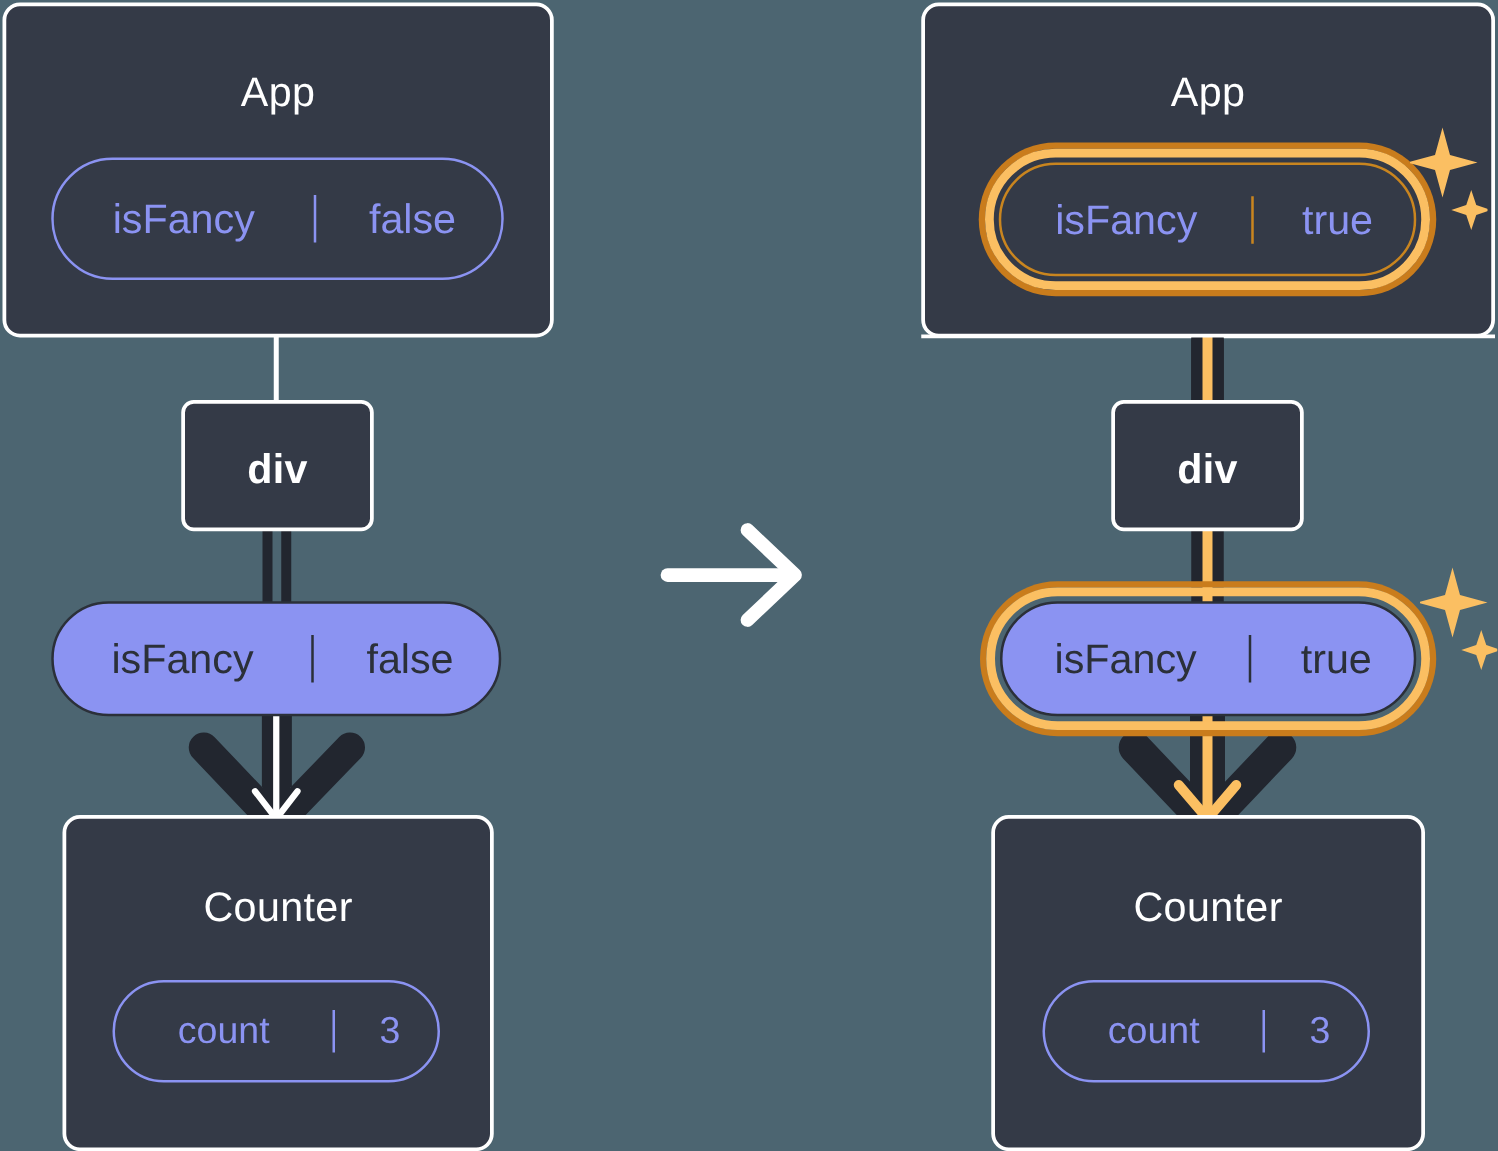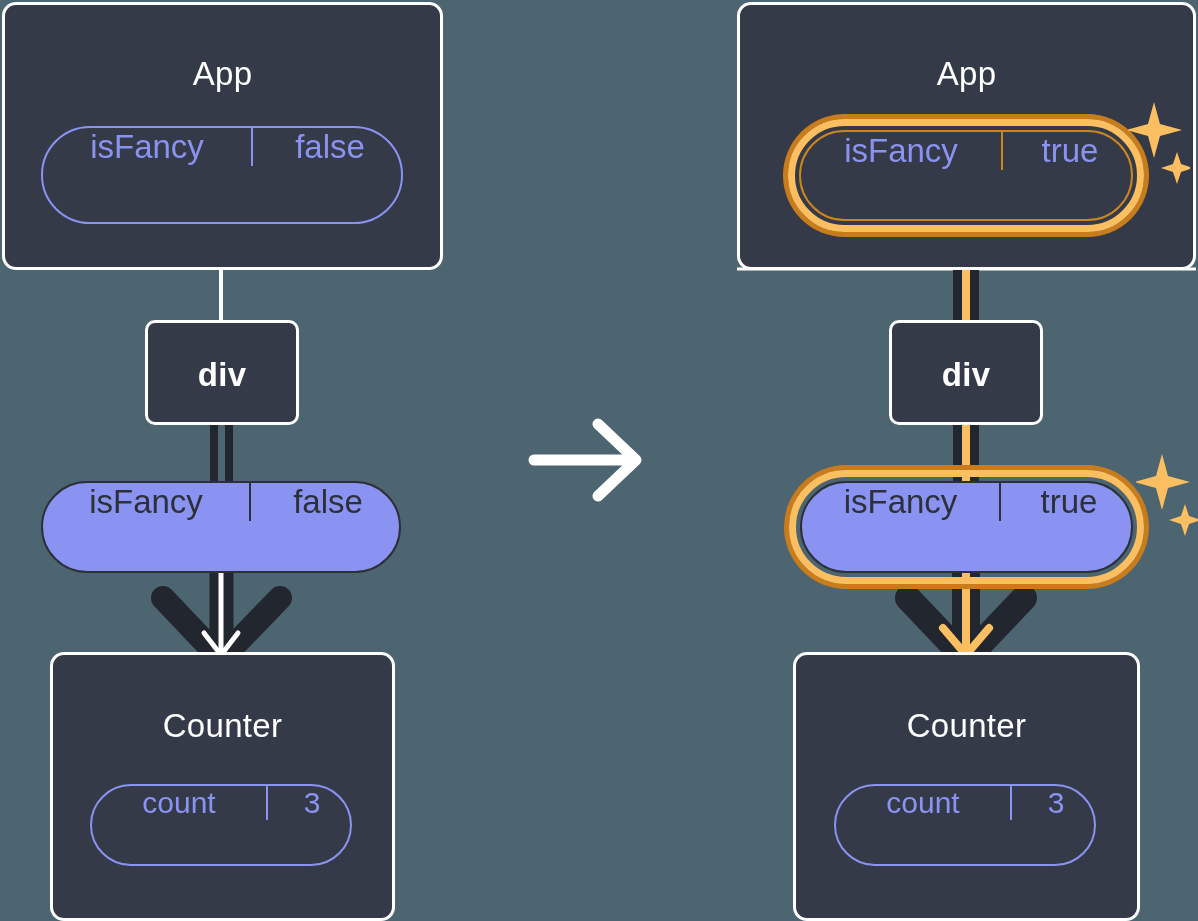--- a/index.html
+++ b/index.html
@@ -29,21 +29,21 @@
     font-size:33px;
     font-weight:400;
     letter-spacing:.3px;
   }
 
   
   .pill{
     position:absolute;
     box-sizing:border-box;
     display:flex;
-    align-items:flex-start;
+    align-items:center;
     border-radius:999px;
     overflow:hidden;
   }
   .pill .cell{
     display:flex;align-items:center;justify-content:center;
     font-size:33px;
     white-space:nowrap;
   }
   .pill .cell.k{flex:0 0 auto;}
   .pill .cell.v{flex:0 0 auto;}

